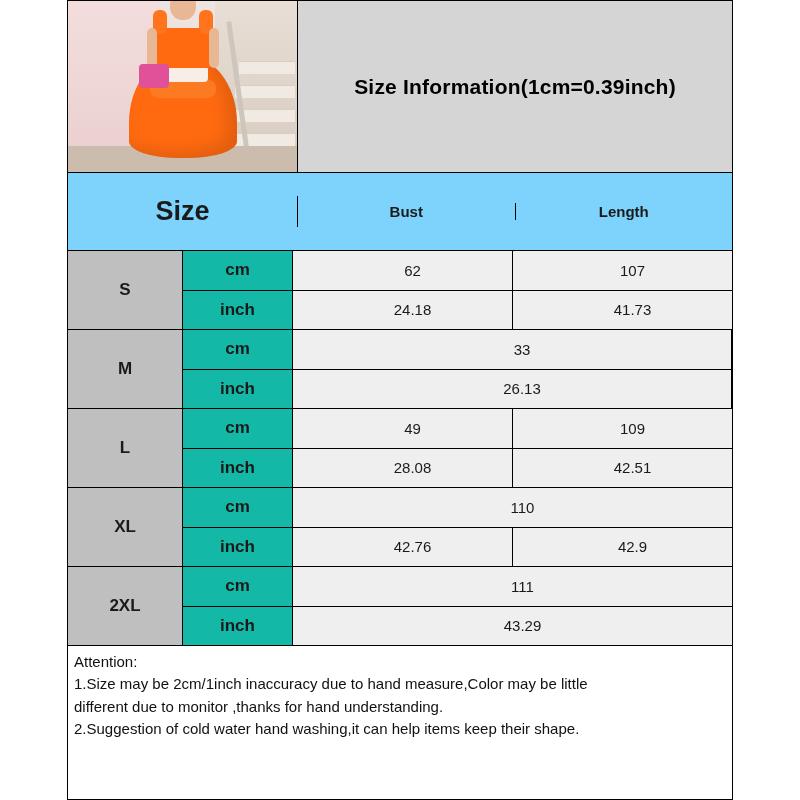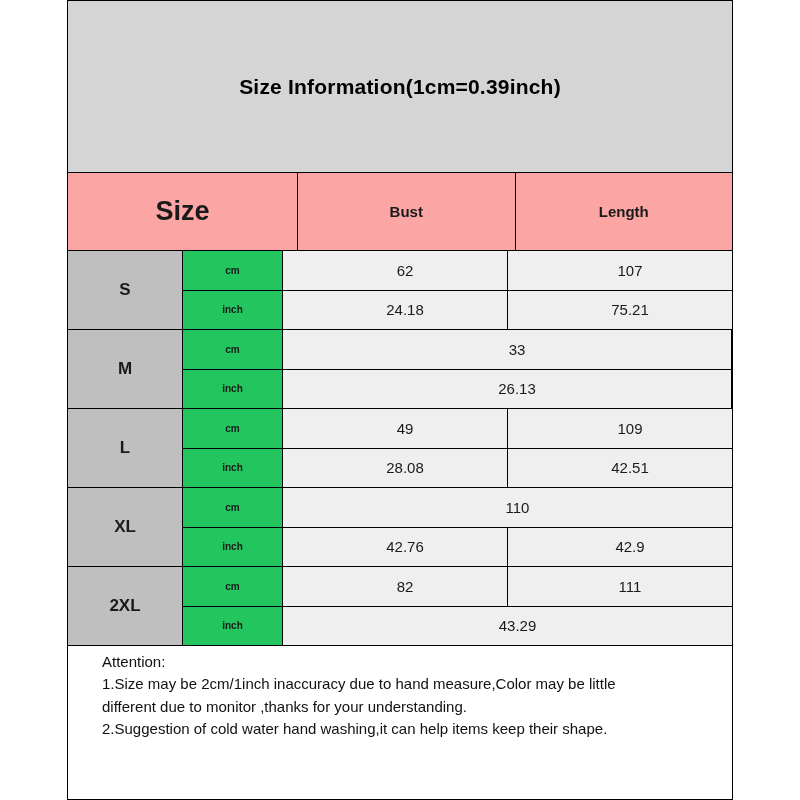--- a/index.html
+++ b/index.html
@@ -33,21 +33,20 @@
     flex-direction: column;
     background: #ffffff;
   }
   
   .header-row {
     display: flex;
     height: 172px;
     border-bottom: 1px solid #000;
     box-sizing: border-box;
     background: #d5d5d5;
-    flex-direction: column;
   }
   .header-img-cell {
     width: 230px;
     border-right: 1px solid #000;
     box-sizing: border-box;
     background: #ffffff;
     overflow: hidden;
     position: relative;
   }
   .header-title-cell {
@@ -179,21 +178,22 @@
     background: #e8b795;
     border-radius: 6px;
   }
 
   
   .colhead-row {
     display: flex;
     height: 78px;
     border-bottom: 1px solid #000;
     box-sizing: border-box;
-    background: #fca5a5;
+    background: #7dd3fc;
+    align-items: center;
   }
   .col-size {
     width: 230px;
     border-right: 1px solid #000;
     box-sizing: border-box;
     display: flex;
     align-items: center;
     justify-content: center;
     font-size: 27px;
     font-weight: bold;
@@ -232,49 +232,48 @@
     display: flex;
     flex-direction: column;
   }
   .unit-row {
     flex: 1;
     display: flex;
     box-sizing: border-box;
   }
   .unit-row.first { border-bottom: 1px solid #000; }
   .unit-cell {
-    width: 100px;
+    width: 110px;
     border-right: 1px solid #000;
     box-sizing: border-box;
     display: flex;
     align-items: center;
     justify-content: center;
-    font-size: 10px;
+    font-size: 17px;
     font-weight: bold;
-    background: #22c55e;
+    background: #14b8a6;
   }
   .val-cell {
     flex: 1;
     display: flex;
     align-items: center;
     justify-content: center;
     font-size: 15px;
     box-sizing: border-box;
     background: #efefef;
     padding-left: 20px;
   }
   .val-cell.bust { border-right: 1px solid #000; }
 
   
   .attention {
     flex: 1;
     padding: 6px 8px 0 6px;
     box-sizing: border-box;
     background: #ffffff;
-    margin-left: 28px;
   }
   .attention p {
     margin: 0 0 2px 0;
     font-size: 15px;
     line-height: 1.35;
     color: #111;
   }
 </style>
 </head>
 <body>
@@ -320,21 +319,21 @@
       <div class="size-label">S</div>
       <div class="size-rows">
         <div class="unit-row first">
           <div class="unit-cell">cm</div>
           <div class="val-cell bust">62</div>
           <div class="val-cell">107</div>
         </div>
         <div class="unit-row">
           <div class="unit-cell">inch</div>
           <div class="val-cell bust">24.18</div>
-          <div class="val-cell">75.21</div>
+          <div class="val-cell">41.73</div>
         </div>
       </div>
     </div>
 
     <div class="size-block">
       <div class="size-label">M</div>
       <div class="size-rows">
         <div class="unit-row first">
           <div class="unit-cell">cm</div>
           <div class="val-cell bust">33</div>
@@ -375,31 +374,30 @@
           <div class="val-cell">42.9</div>
         </div>
       </div>
     </div>
 
     <div class="size-block">
       <div class="size-label">2XL</div>
       <div class="size-rows">
         <div class="unit-row first">
           <div class="unit-cell">cm</div>
-          <div class="val-cell bust">82</div>
           <div class="val-cell">111</div>
         </div>
         <div class="unit-row">
           <div class="unit-cell">inch</div>
           <div class="val-cell">43.29</div>
         </div>
       </div>
     </div>
 
     <div class="attention">
       <p>Attention:</p>
       <p>1.Size may be 2cm/1inch inaccuracy due to hand measure,Color may be little</p>
-      <p>different due to monitor ,thanks for your understanding.</p>
+      <p>different due to monitor ,thanks for hand understanding.</p>
       <p>2.Suggestion of cold water hand washing,it can help items keep their shape.</p>
     </div>
 
   </div>
 </div>
 
 </body></html>

